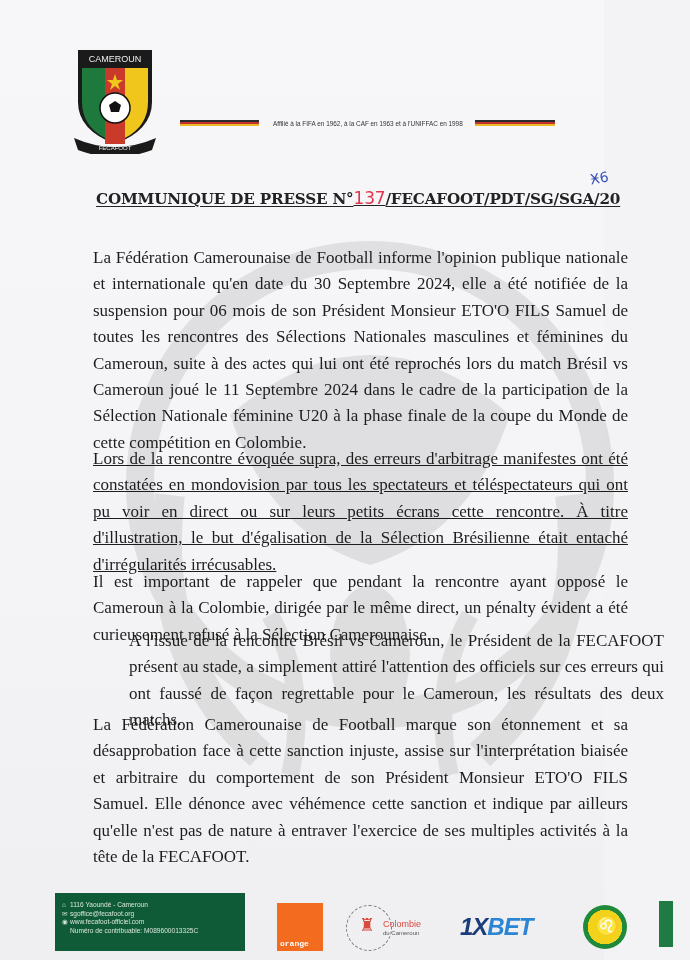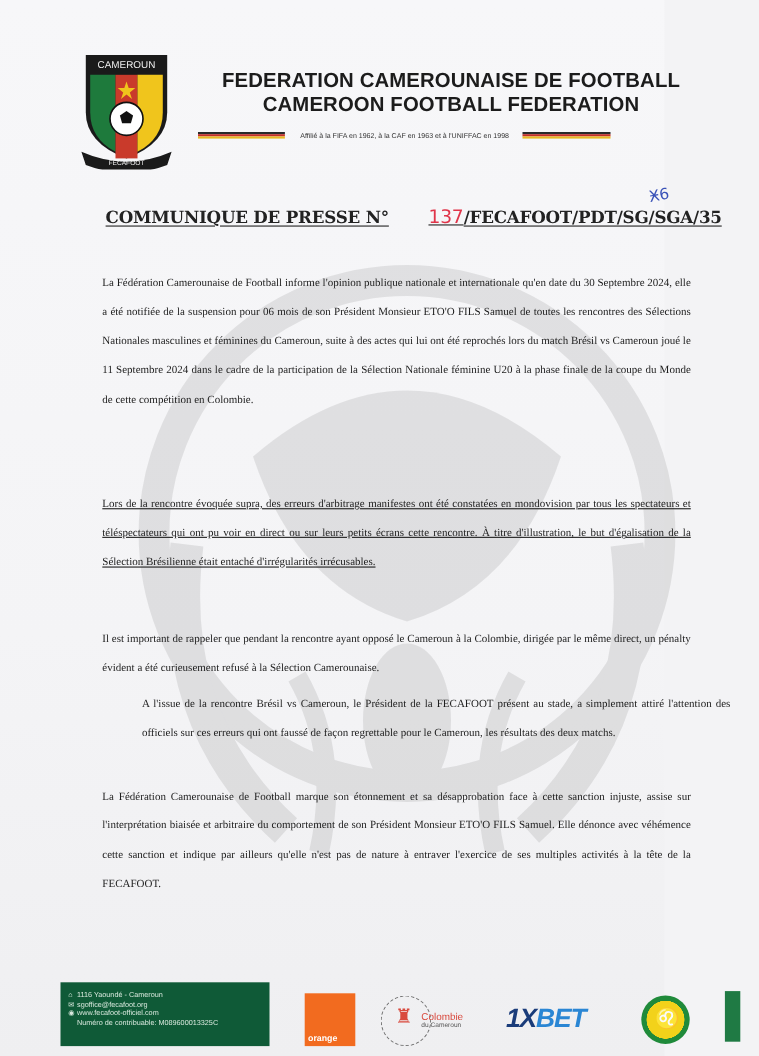--- a/index.html
+++ b/index.html
@@ -11,35 +11,35 @@
   .org-name div { white-space:nowrap; }
   .affil-row { position:absolute; left:180px; top:118px; width:455px; height:10px; display:flex; align-items:center; }
   .stripe { height:7px; display:flex; flex-direction:column; }
   .stripe span { display:block; height:2.33px; }
   .stripe .s1 { background:#2a2a2a; } .stripe .s2 { background:#c4302b; } .stripe .s3 { background:#e8b923; }
   .stripe-left { width:79px; margin-right:14px; }
   .stripe-right { width:80px; margin-left:12px; }
   .affil-text { font-family:"Liberation Sans", sans-serif; font-size:6.4px; color:#333; white-space:nowrap; }
   .title { position:absolute; left:96px; top:188px; font-family:"DejaVu Serif", serif; font-weight:bold; font-size:15.2px; color:#222; white-space:nowrap; letter-spacing:-0.2px; }
   .title .u { text-decoration:underline; text-underline-offset:2px;margin-top:48px; }
-  .title .num { color:#e0354a; font-family:"DejaVu Sans", sans-serif; font-weight:normal; font-size:17px; display:inline-block; width:32px; text-decoration:underline; text-decoration-color:#222;margin-left:36px; }
+  .title .num { color:#e0354a; font-family:"DejaVu Sans", sans-serif; font-weight:normal; font-size:17px; display:inline-block; width:32px; text-decoration:underline; text-decoration-color:#222; }
   .handmark { position:absolute; left:590px; top:170px; font-family:"DejaVu Sans", sans-serif; color:#3a52b8; font-size:14px; transform:rotate(-10deg); }
-  .body-text { position:absolute; left:93px; width:535px; font-size:10px; line-height:26.4px; text-align:justify; color:#1d1d1d; }
+  .body-text { position:absolute; left:93px; width:535px; font-size:17px; line-height:26.4px; text-align:justify; color:#1d1d1d; }
   .body-text p { margin:0; }
   .p1 { top:245px; }
   .p2 { top:446px;text-decoration:underline; }
   .p3 { top:569px; }
   .p4 { top:628px;margin-left:36px; }
   .p5 { top:712px; }
   .footer { position:absolute; left:0; top:893px; width:690px; height:62px; }
   .contact { position:absolute; left:55px; top:0; width:190px; height:58px; background:#0f5a37; color:#d8e8dd; font-family:"Liberation Sans", sans-serif; font-size:6.6px; line-height:8.6px; padding:8px 0 0 7px; box-sizing:border-box; }
   .contact .row { white-space:nowrap; }
   .contact .ic { display:inline-block; width:8px; }
   .orange { position:absolute; left:277px; top:10px; width:46px; height:48px; background:#f26b1f; }
-  .orange span { position:absolute; left:3px; bottom:3px; color:#fff; font-family:Liberation Sans, sans-serif; font-weight:bold; font-size:8px; }
+  .orange span { position:absolute; left:3px; bottom:3px; color:#fff; font-family:Liberation Mono, monospace; font-weight:bold; font-size:8px; }
   .boissons { position:absolute; left:346px; top:12px; width:46px; height:46px; border-radius:50%; border:1.5px dashed #777; box-sizing:border-box; }
   .boissons .mark { position:absolute; left:12px; top:8px; font-size:18px; color:#d94a3e; font-family:"DejaVu Sans", sans-serif; }
   .boissons-label { position:absolute; left:383px; top:27px; font-family:"Liberation Sans", sans-serif; color:#d94a3e; font-size:9px; line-height:9px; }
   .boissons-label .sub { font-size:6px; color:#555; display:block; }
   .xbet { position:absolute; left:460px; top:20px; font-family:"Liberation Sans", sans-serif; font-weight:bold; font-style:italic; font-size:24px; letter-spacing:-1px; }
   .xbet .a { color:#1a3c7a;margin-top:44px; } .xbet .b { color:#2a86d4;text-align:right; }
   .lion { position:absolute; left:583px; top:12px; width:44px; height:44px; border-radius:50%; background:radial-gradient(circle at 50% 50%,#f2d21a 0 55%,#1f8a3a 56% 100%); }
   .lion span { position:absolute; left:13px; top:10px; font-size:18px; color:#5a4a12; }
   .green-bar { position:absolute; left:659px; top:8px; width:14px; height:46px; background:#1f7a44; }
 </style>
@@ -64,41 +64,37 @@
     <rect x="33" y="22" width="20" height="76" fill="#c93a2b"></rect>
     <path d="M53 22 H76 V56 Q76 80 53 92 Z" fill="#f0c51c"></path>
     <polygon points="43,28 45,34 51,34 46,38 48,44 43,40 38,44 40,38 35,34 41,34" fill="#f0c51c"></polygon>
     <circle cx="43" cy="62" r="15" fill="#fff" stroke="#111" stroke-width="1.5"></circle>
     <polygon points="43,55 49,59 47,66 39,66 37,59" fill="#111"></polygon>
     <path d="M2 92 Q43 110 84 92 L80 104 Q43 118 6 104 Z" fill="#1a1a1a"></path>
     <text x="43" y="16" text-anchor="middle" font-family="Liberation Sans, sans-serif" font-size="9" fill="#eee">CAMEROUN</text>
     <text x="43" y="104" text-anchor="middle" font-family="Liberation Sans, sans-serif" font-size="6" fill="#eee">FECAFOOT</text>
   </svg>
 
-  <div class="org-name">
-    <div>FEDERATION CAMEROUNAISE DE FOOTBALL</div>
-    <div>CAMEROON FOOTBALL FEDERATION</div>
-  </div>
 
   <div class="affil-row">
     <div class="stripe stripe-left">
         <span class="s1"></span>
         <span class="s2"></span>
         <span class="s3"></span>
       </div>
     <span class="affil-text">Affilié à la FIFA en 1962, à la CAF en 1963 et à l'UNIFFAC en 1998</span>
     <div class="stripe stripe-right">
         <span class="s1"></span>
         <span class="s2"></span>
         <span class="s3"></span>
       </div>
   </div>
 
   <div class="title">
-    <span class="u">COMMUNIQUE DE PRESSE N°</span><span class="num">137</span><span class="u">/FECAFOOT/PDT/SG/SGA/35</span>
+    <span class="u">COMMUNIQUE DE PRESSE N°</span><span class="num">137</span><span class="u">/FECAFOOT/PDT/SG/SGA/20</span>
   </div>
   <div class="handmark">Ӿ6</div>
 
   <div class="body-text p1">
       <p>La Fédération Camerounaise de Football informe l'opinion publique nationale et internationale qu'en date du 30 Septembre 2024, elle a été notifiée de la suspension pour 06 mois de son Président Monsieur ETO'O FILS Samuel de toutes les rencontres des Sélections Nationales masculines et féminines du Cameroun, suite à des actes qui lui ont été reprochés lors du match Brésil vs Cameroun joué le 11 Septembre 2024 dans le cadre de la participation de la Sélection Nationale féminine U20 à la phase finale de la coupe du Monde de cette compétition en Colombie.</p>
     </div>
   <div class="body-text p2">
       <p>Lors de la rencontre évoquée supra, des erreurs d'arbitrage manifestes ont été constatées en mondovision par tous les spectateurs et téléspectateurs qui ont pu voir en direct ou sur leurs petits écrans cette rencontre. À titre d'illustration, le but d'égalisation de la Sélection Brésilienne était entaché d'irrégularités irrécusables.</p>
     </div>
   <div class="body-text p3">

